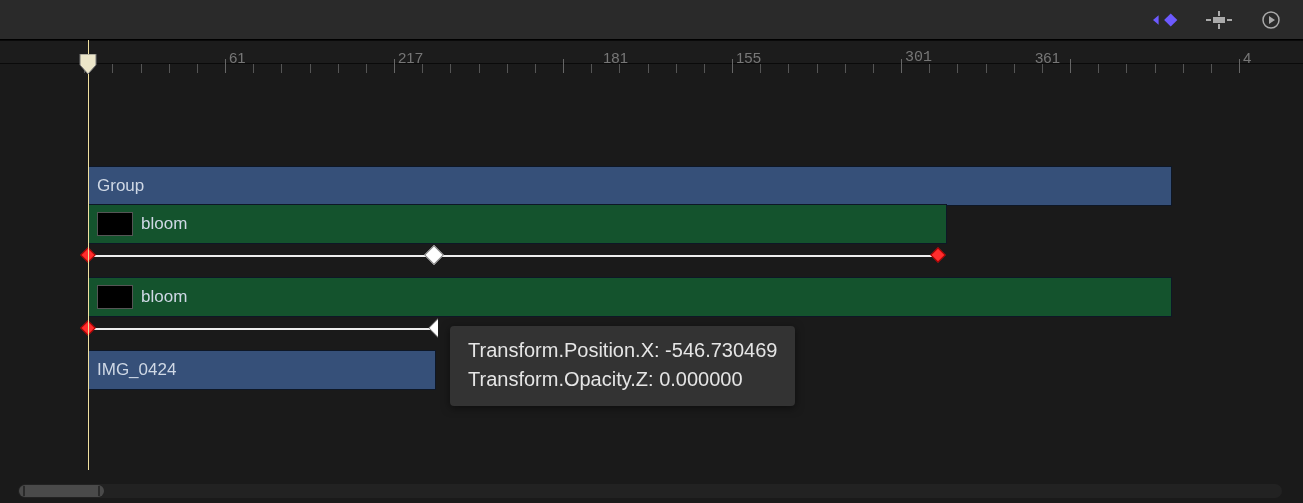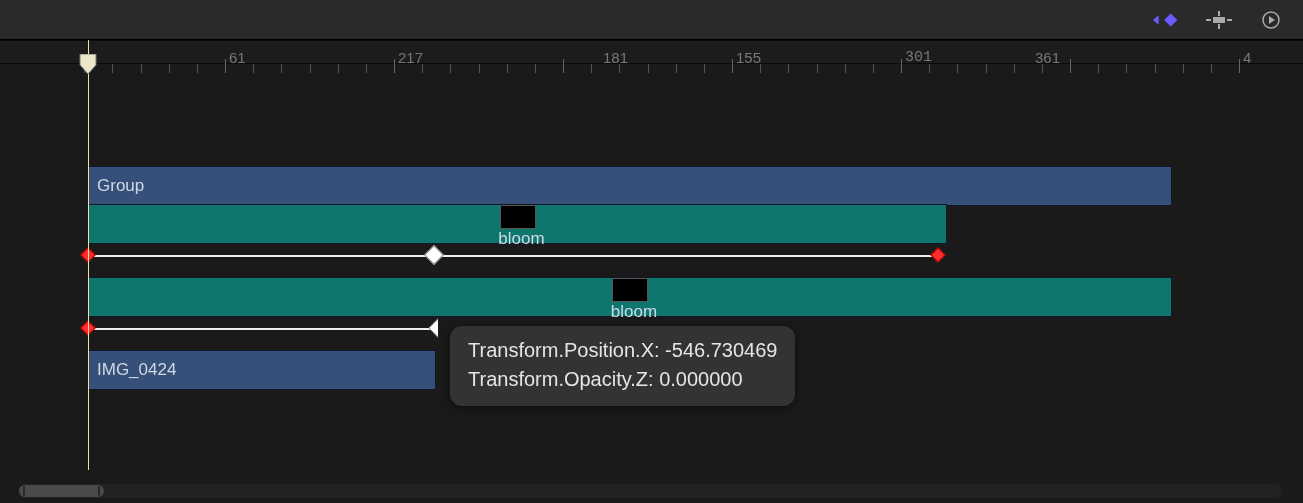--- a/index.html
+++ b/index.html
@@ -59,21 +59,21 @@
     }
     .track {
       position:absolute; left:88px;
       height:40px;
       background:#365079;
       border:1px solid #0e1726;
       display:flex; align-items:center; padding-left:8px;
       color:#cfd8e5;
       text-align:right;
     }
-    .track.light { background:#0f766e;flex-direction:column; }
+    .track.light { background:#14532d; }
     .thumb {
       width: 36px; height: 24px;
       background:#000; border:1px solid #555; margin-right:8px;
       flex:none;
     }
     .keyframe-lane {
       position:absolute; left:88px;
       height:2px; background:#eee;
     }
     .kf {
@@ -223,21 +223,21 @@
   </div>
   <div class="keyframe-lane" style="top:254px; width:350px;" id="lane2">
       <div class="kf red" style="left: 0px; top: 0px;"></div>
       <div class="kf half" style="left: 350px; top: 0px;"></div>
     </div>
 
   <div class="track" style="top:276px; width:348px;">
     <span>IMG_0424</span>
   </div>
 
-  <div class="tooltip" style="left:450px; top:252px;border-radius:12px;" id="tooltip">
+  <div class="tooltip" style="left:450px; top:252px;" id="tooltip">
       <div>Transform.Position.X: -546.730469</div>
       <div>Transform.Opacity.Z: 0.000000</div>
     </div>
 </div>
 
 <div class="hscroll">
   <div class="hscroll-thumb">
     <div class="hscroll-grip"></div>
       <div class="hscroll-grip"></div>
   </div>

